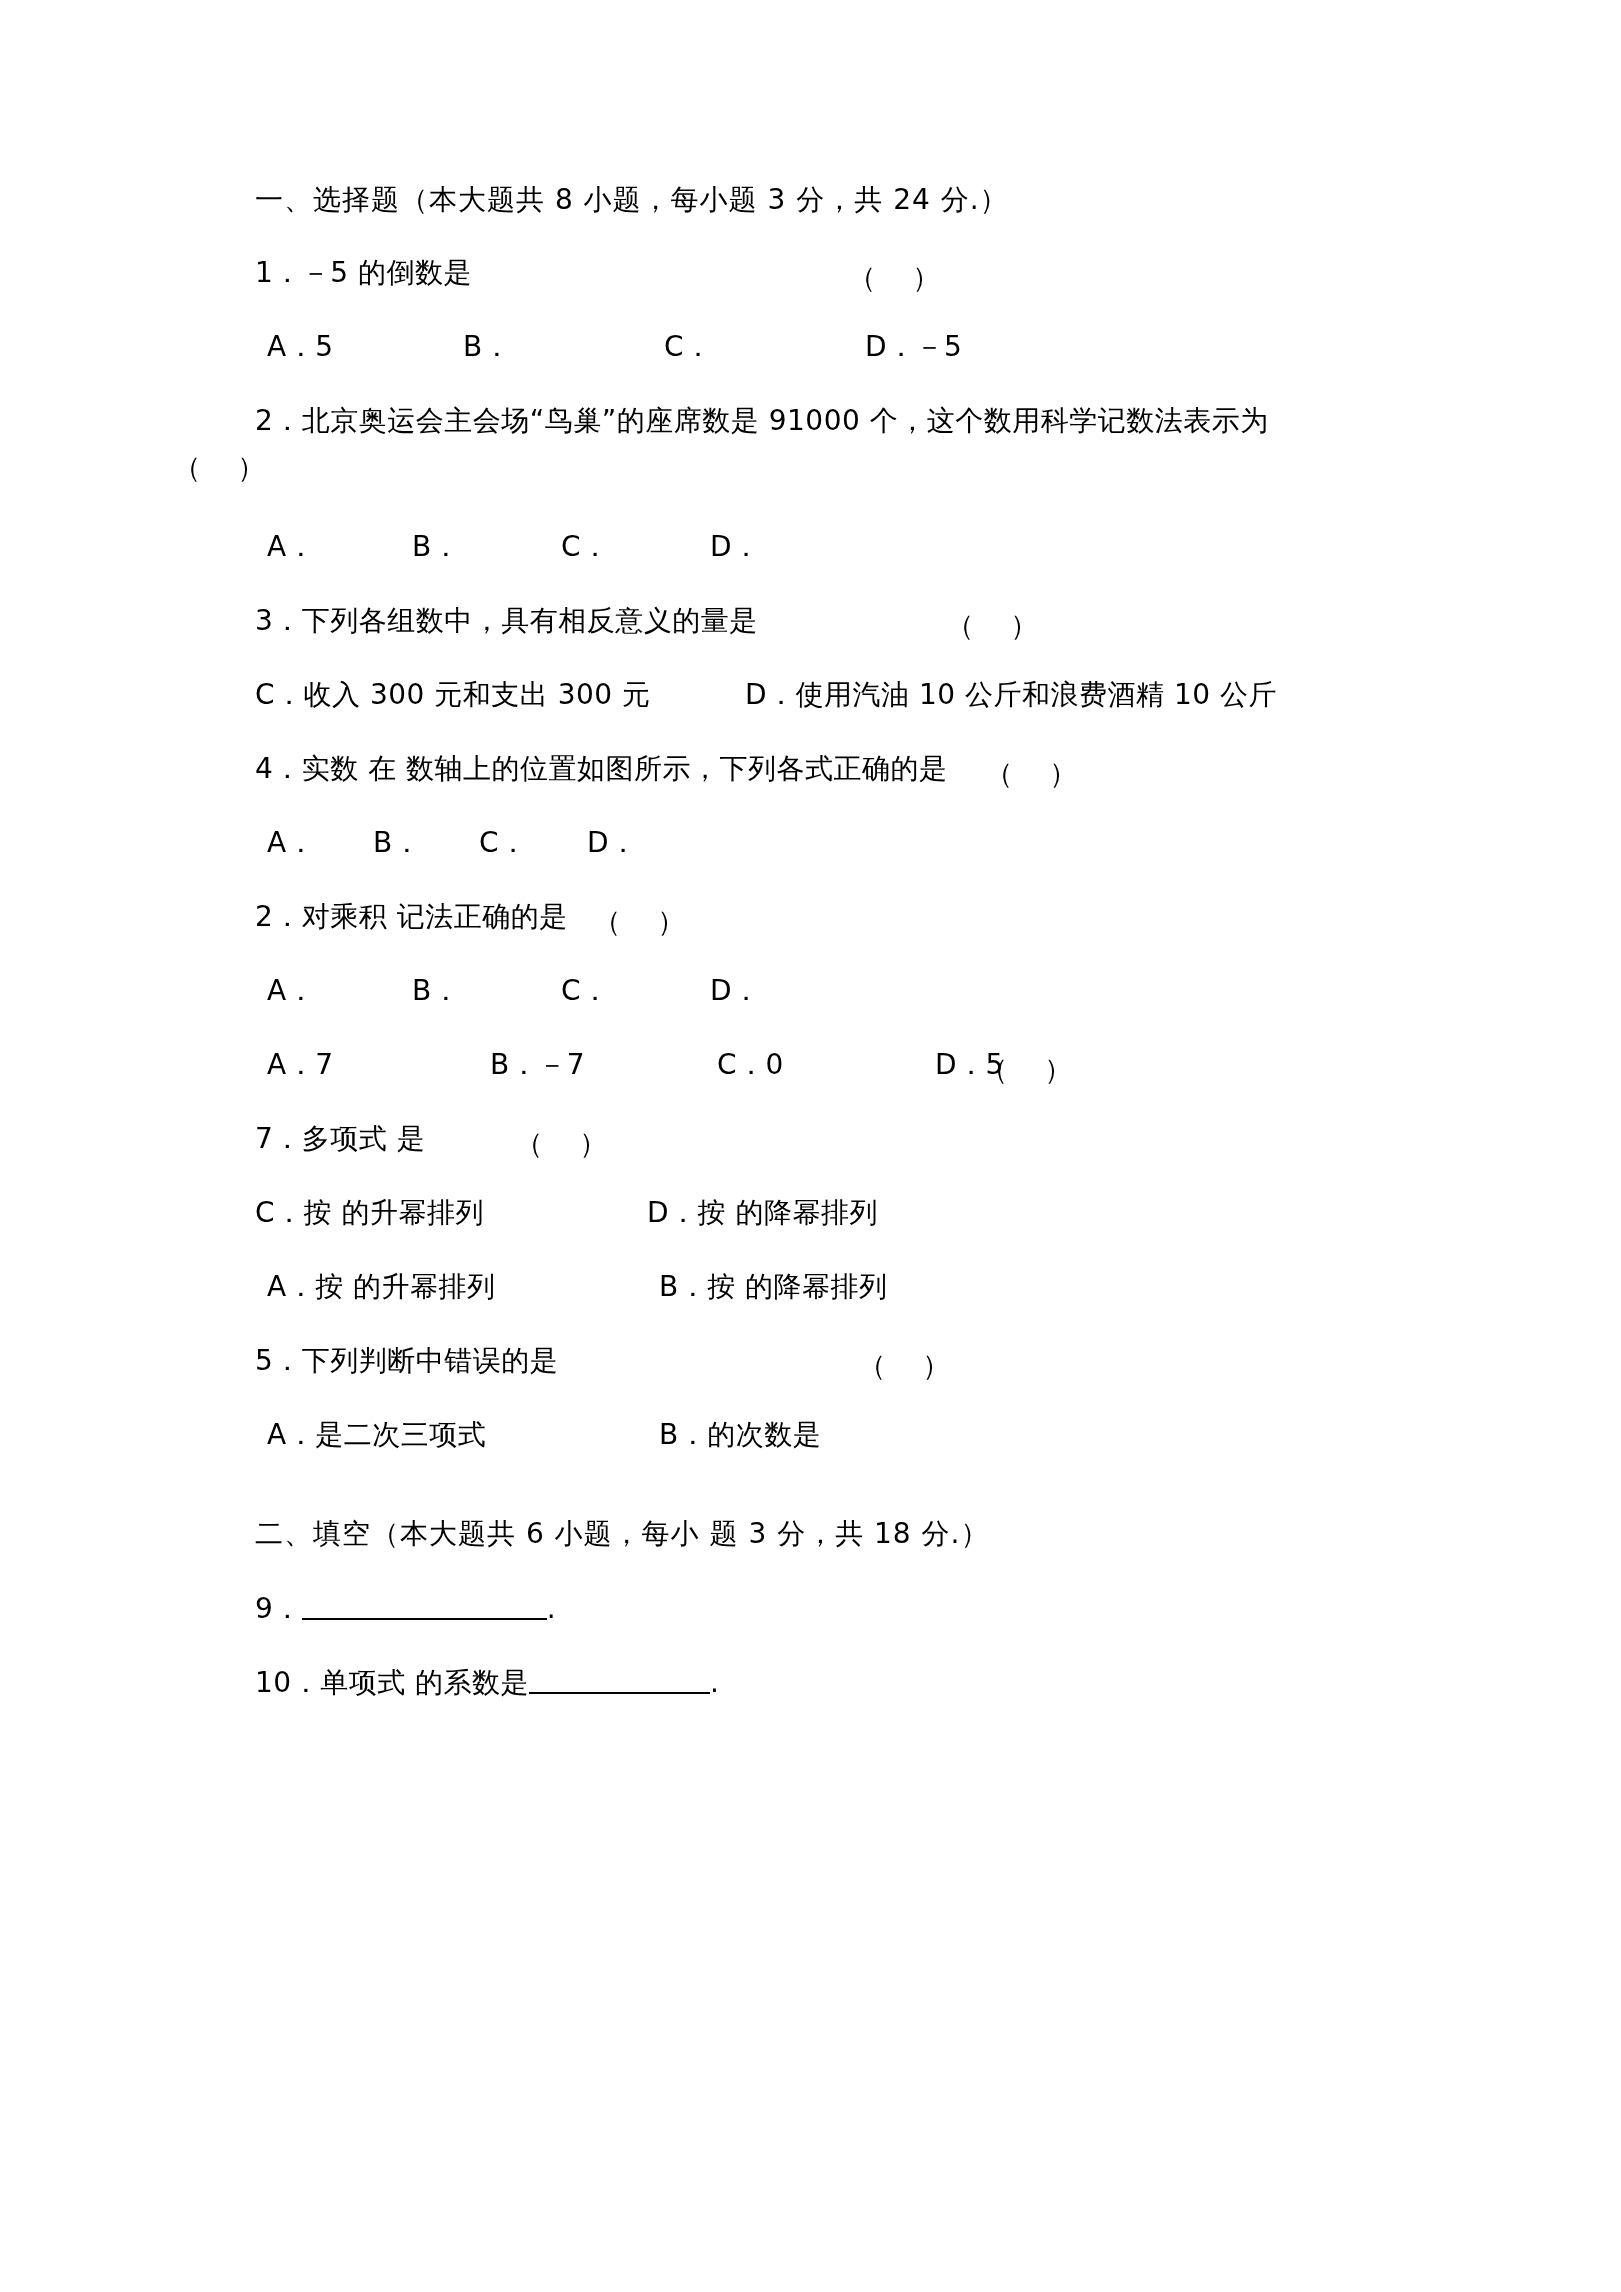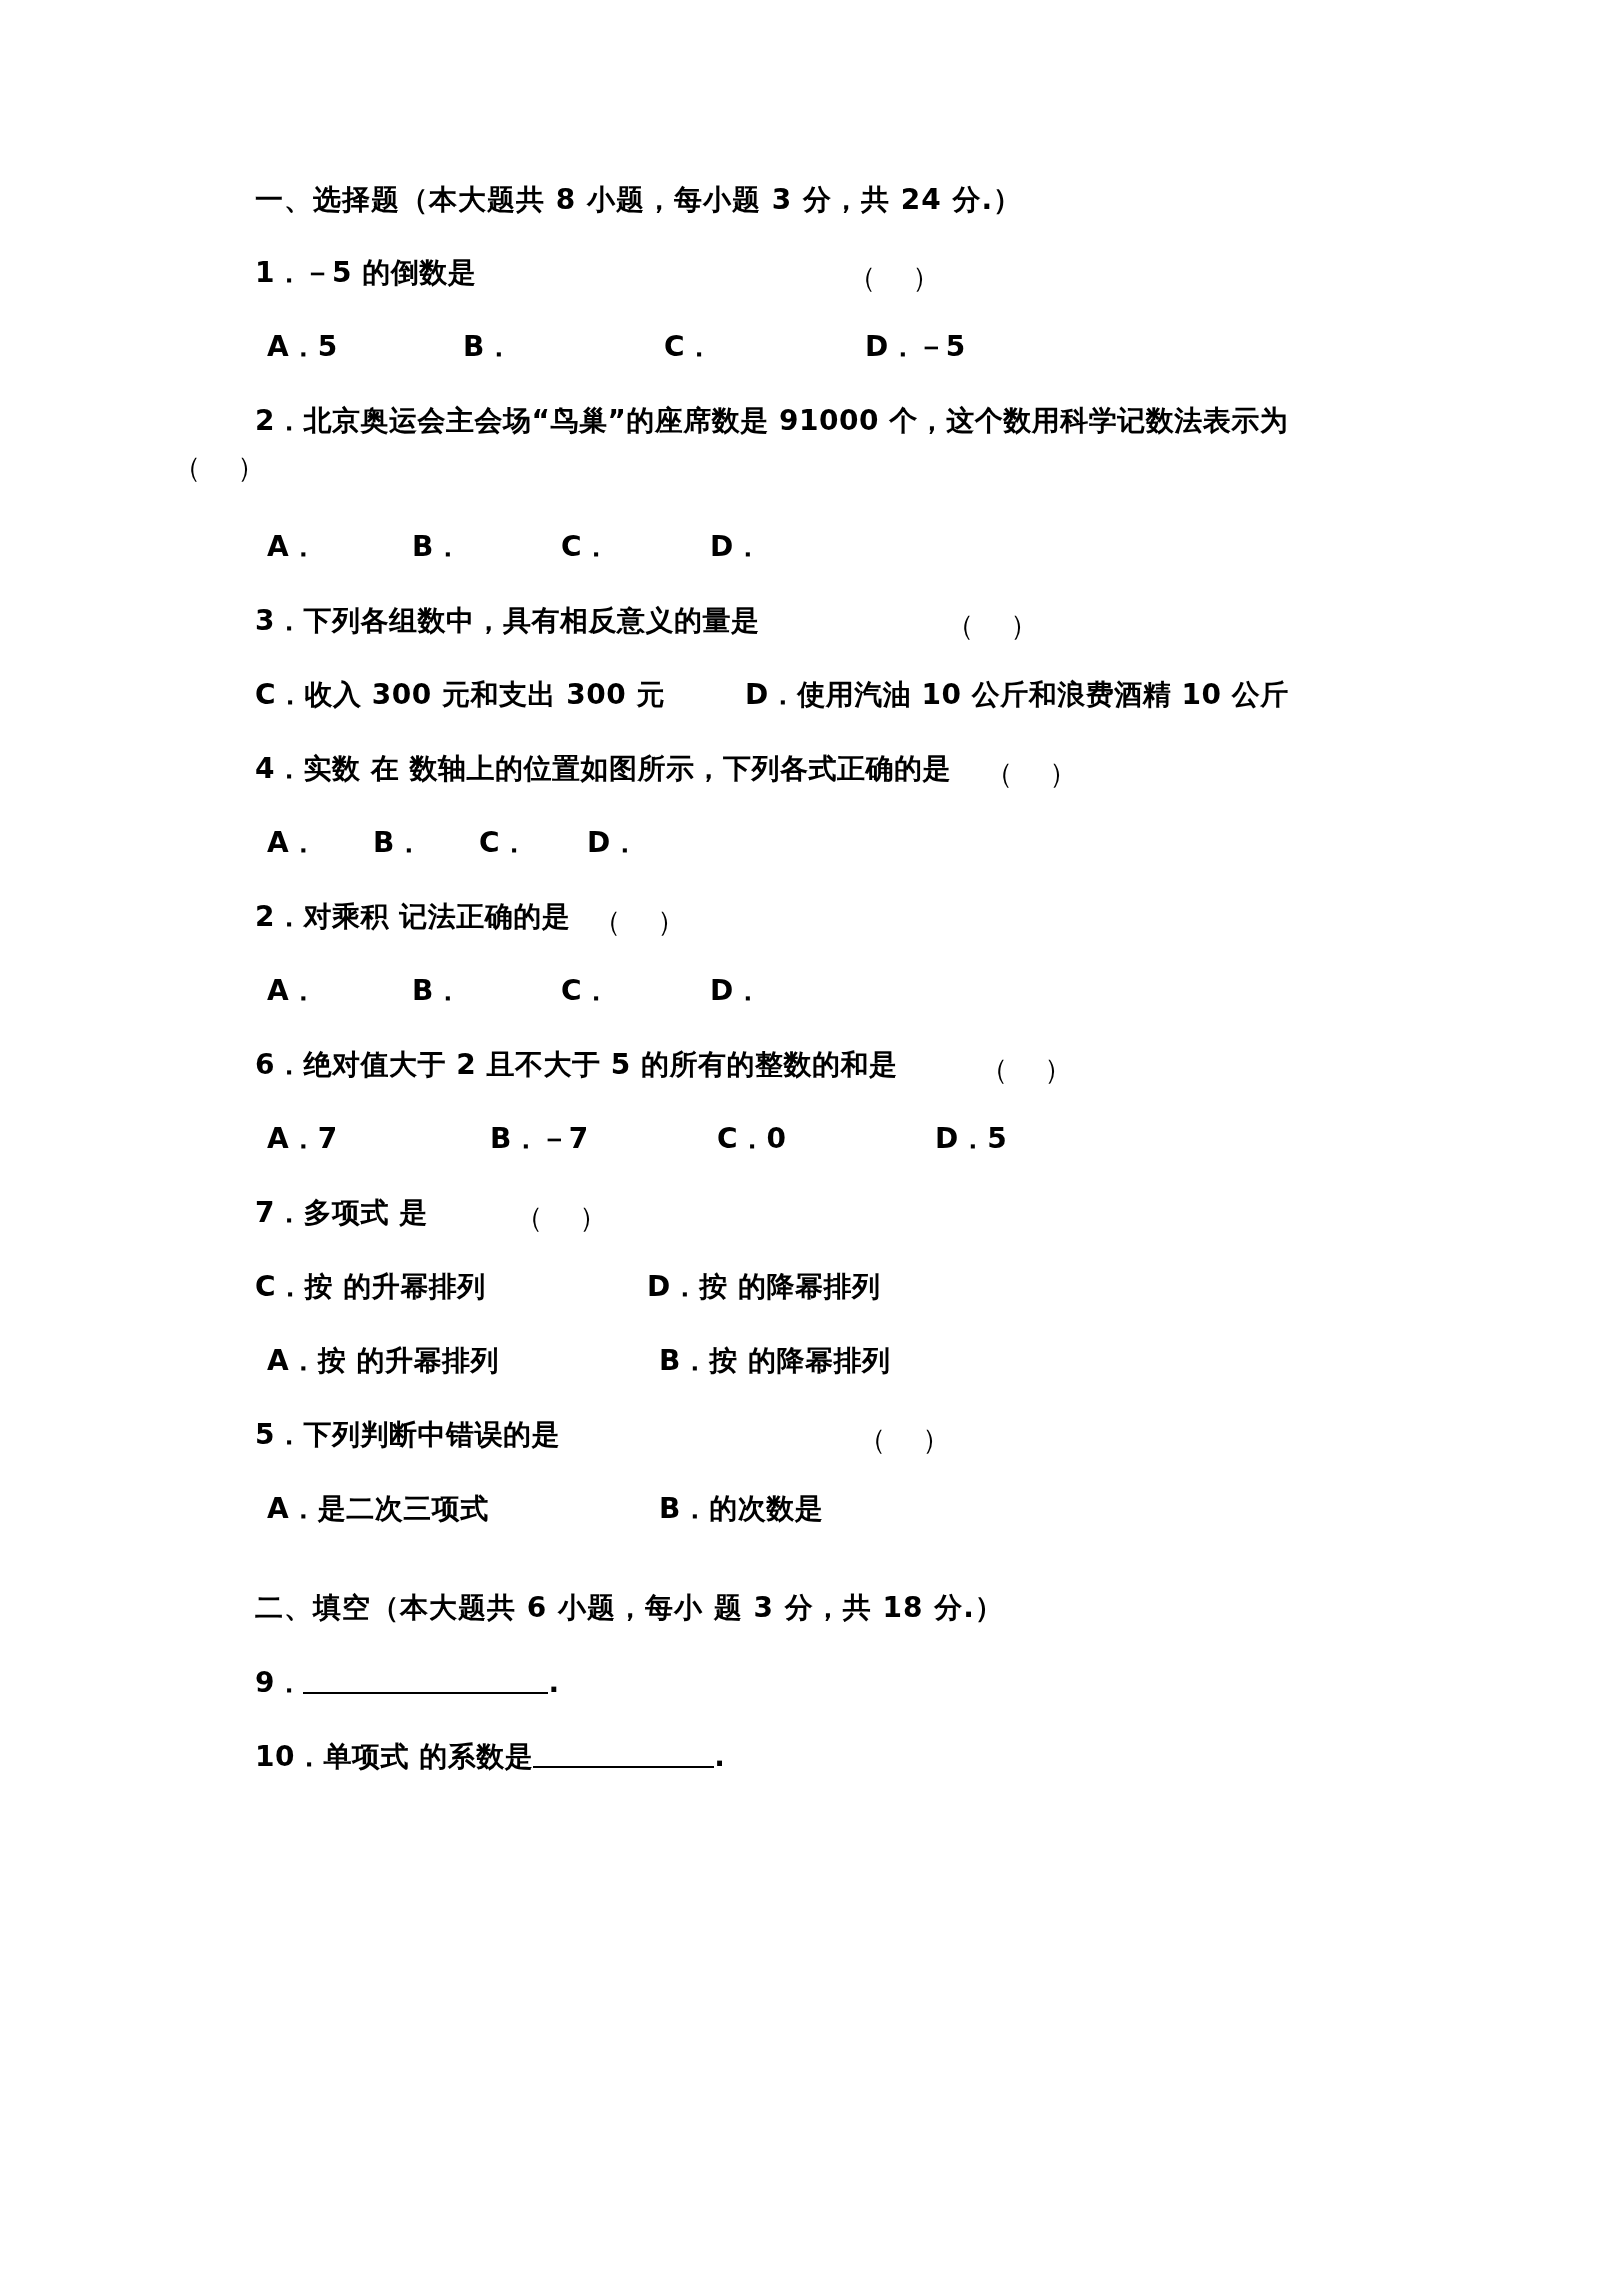--- a/index.html
+++ b/index.html
@@ -31,21 +31,20 @@
   }
   
   .line {
     font-size: 28px;
     line-height: 1;
     letter-spacing: 0.5px;
     white-space: nowrap;
     position: relative;
     margin: 0;
     padding: 0;
-    font-weight: bold;
   }
   .block {
     position: relative;
     margin-bottom: 45px;
   }
   .sec-head {
     font-size: 28px;
     letter-spacing: 1px;
   }
   
@@ -158,21 +157,20 @@
 
     <div class="block q-stem">
       <span class="line">2．对乘积 记法正确的是</span>
       <span class="paren" style="left:338px;">（    ）</span>
     </div>
     <div class="block q-opts w-mid">
       <span class="line optA">A．</span><span class="line optB">B．</span><span class="line optC">C．</span><span class="line optD">D．</span>
     </div>
 
     <div class="block q-stem">
-      <span class="line">6．绝对值大于 2 且不大于 5 的所有的整数的和是</span>
       <span class="paren" style="left:725px;">（    ）</span>
     </div>
     <div class="block q-opts w-num">
       <span class="line optA">A．7</span><span class="line optB">B．－7</span><span class="line optC">C．0</span><span class="line optD">D．5</span>
     </div>
 
     <div class="block q-stem">
       <span class="line">7．多项式 是</span>
       <span class="paren" style="left:260px;">（    ）</span>
     </div>

